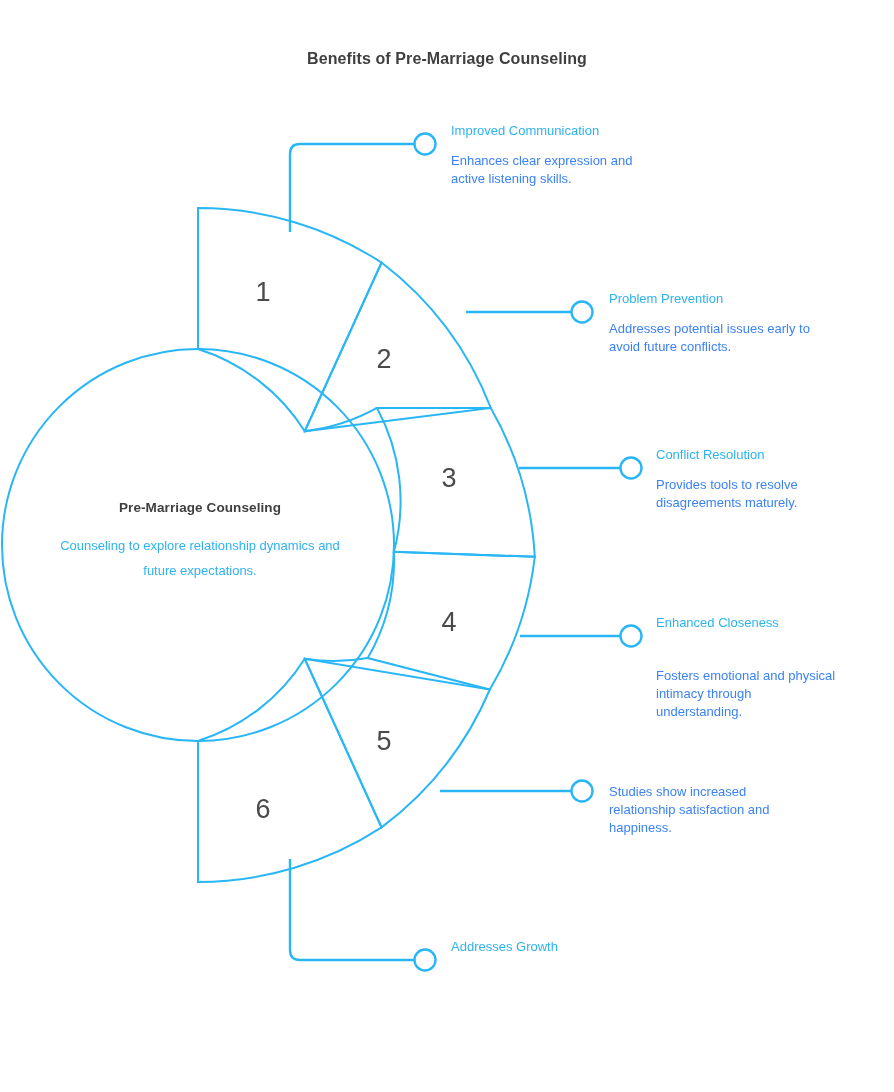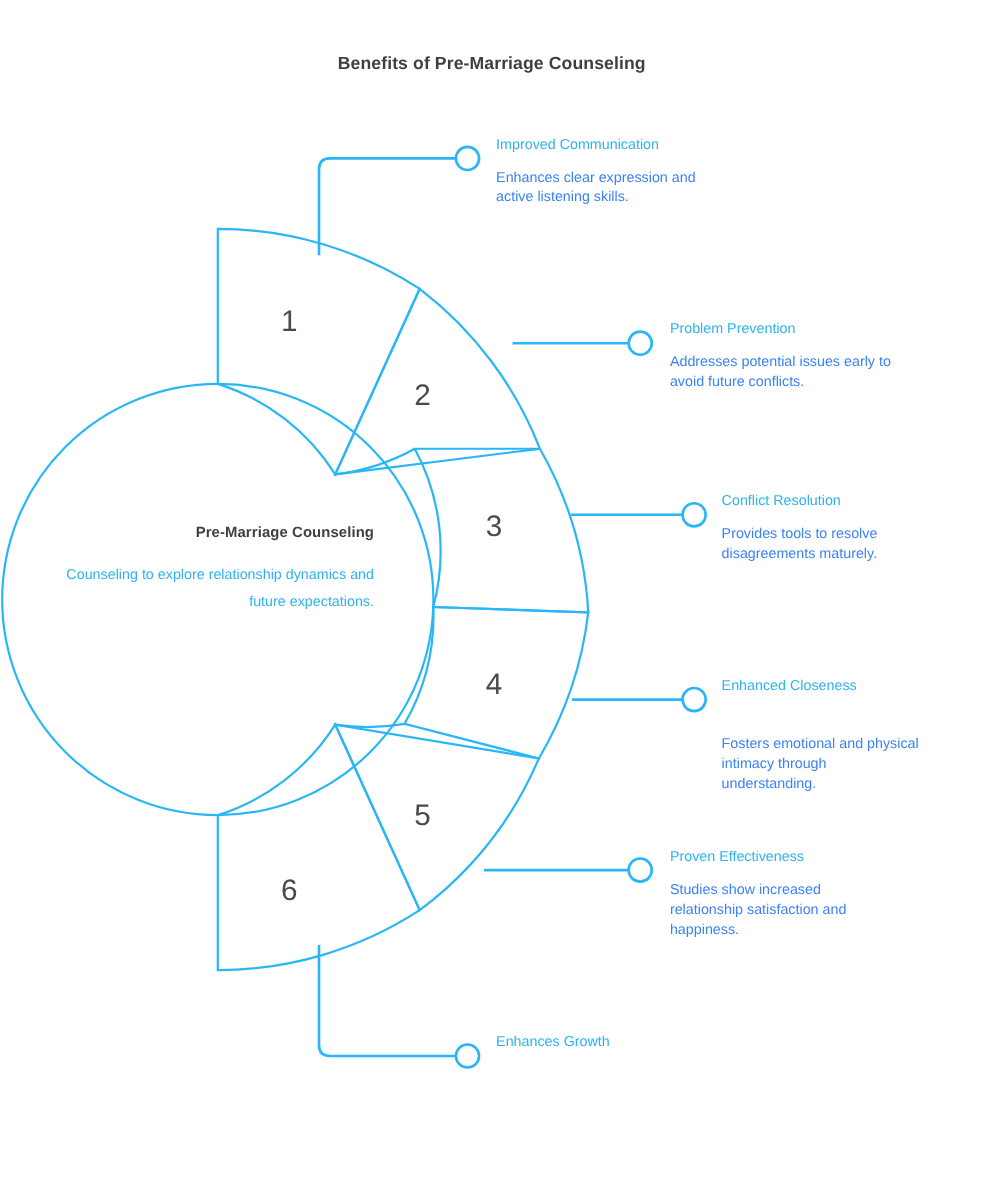--- a/index.html
+++ b/index.html
@@ -56,23 +56,23 @@
     fill: #4a4a4a;
     font-family: "Liberation Sans", sans-serif;
     font-size: 27px;
     text-anchor: middle;
     dominant-baseline: middle;
   }
 
   #center-block {
     position: absolute;
     left: 60px;
-    top: 476px;
+    top: 500px;
     width: 280px;
-    text-align: right;
+    text-align: center;
   }
   #center-title {
     font-size: 13.5px;
     font-weight: bold;
     color: #3f3f3f;
     letter-spacing: 0.1px;
   }
   #center-desc {
     margin-top: 18px;
     font-size: 13px;
@@ -187,19 +187,18 @@
   <div class="item-title">Conflict Resolution</div>
   <div class="item-desc" style="width:178px;">Provides tools to resolve disagreements maturely.</div>
 </div>
 
 <div class="item-block" style="left:656px; top:614px;">
   <div class="item-title">Enhanced Closeness</div>
   <div class="item-desc" style="width:180px;margin-top:36px;">Fosters emotional and physical intimacy through understanding.</div>
 </div>
 
 <div class="item-block" style="left:609px; top:770px;">
-  <div class="item-title">Proven Effectiveness</div>
   <div class="item-desc" style="width:190px;">Studies show increased relationship satisfaction and happiness.</div>
 </div>
 
 <div class="item-block" style="left:451px; top:938px;">
-  <div class="item-title">Enhances Growth</div>
+  <div class="item-title">Addresses Growth</div>
 </div>
 
 </body></html>

